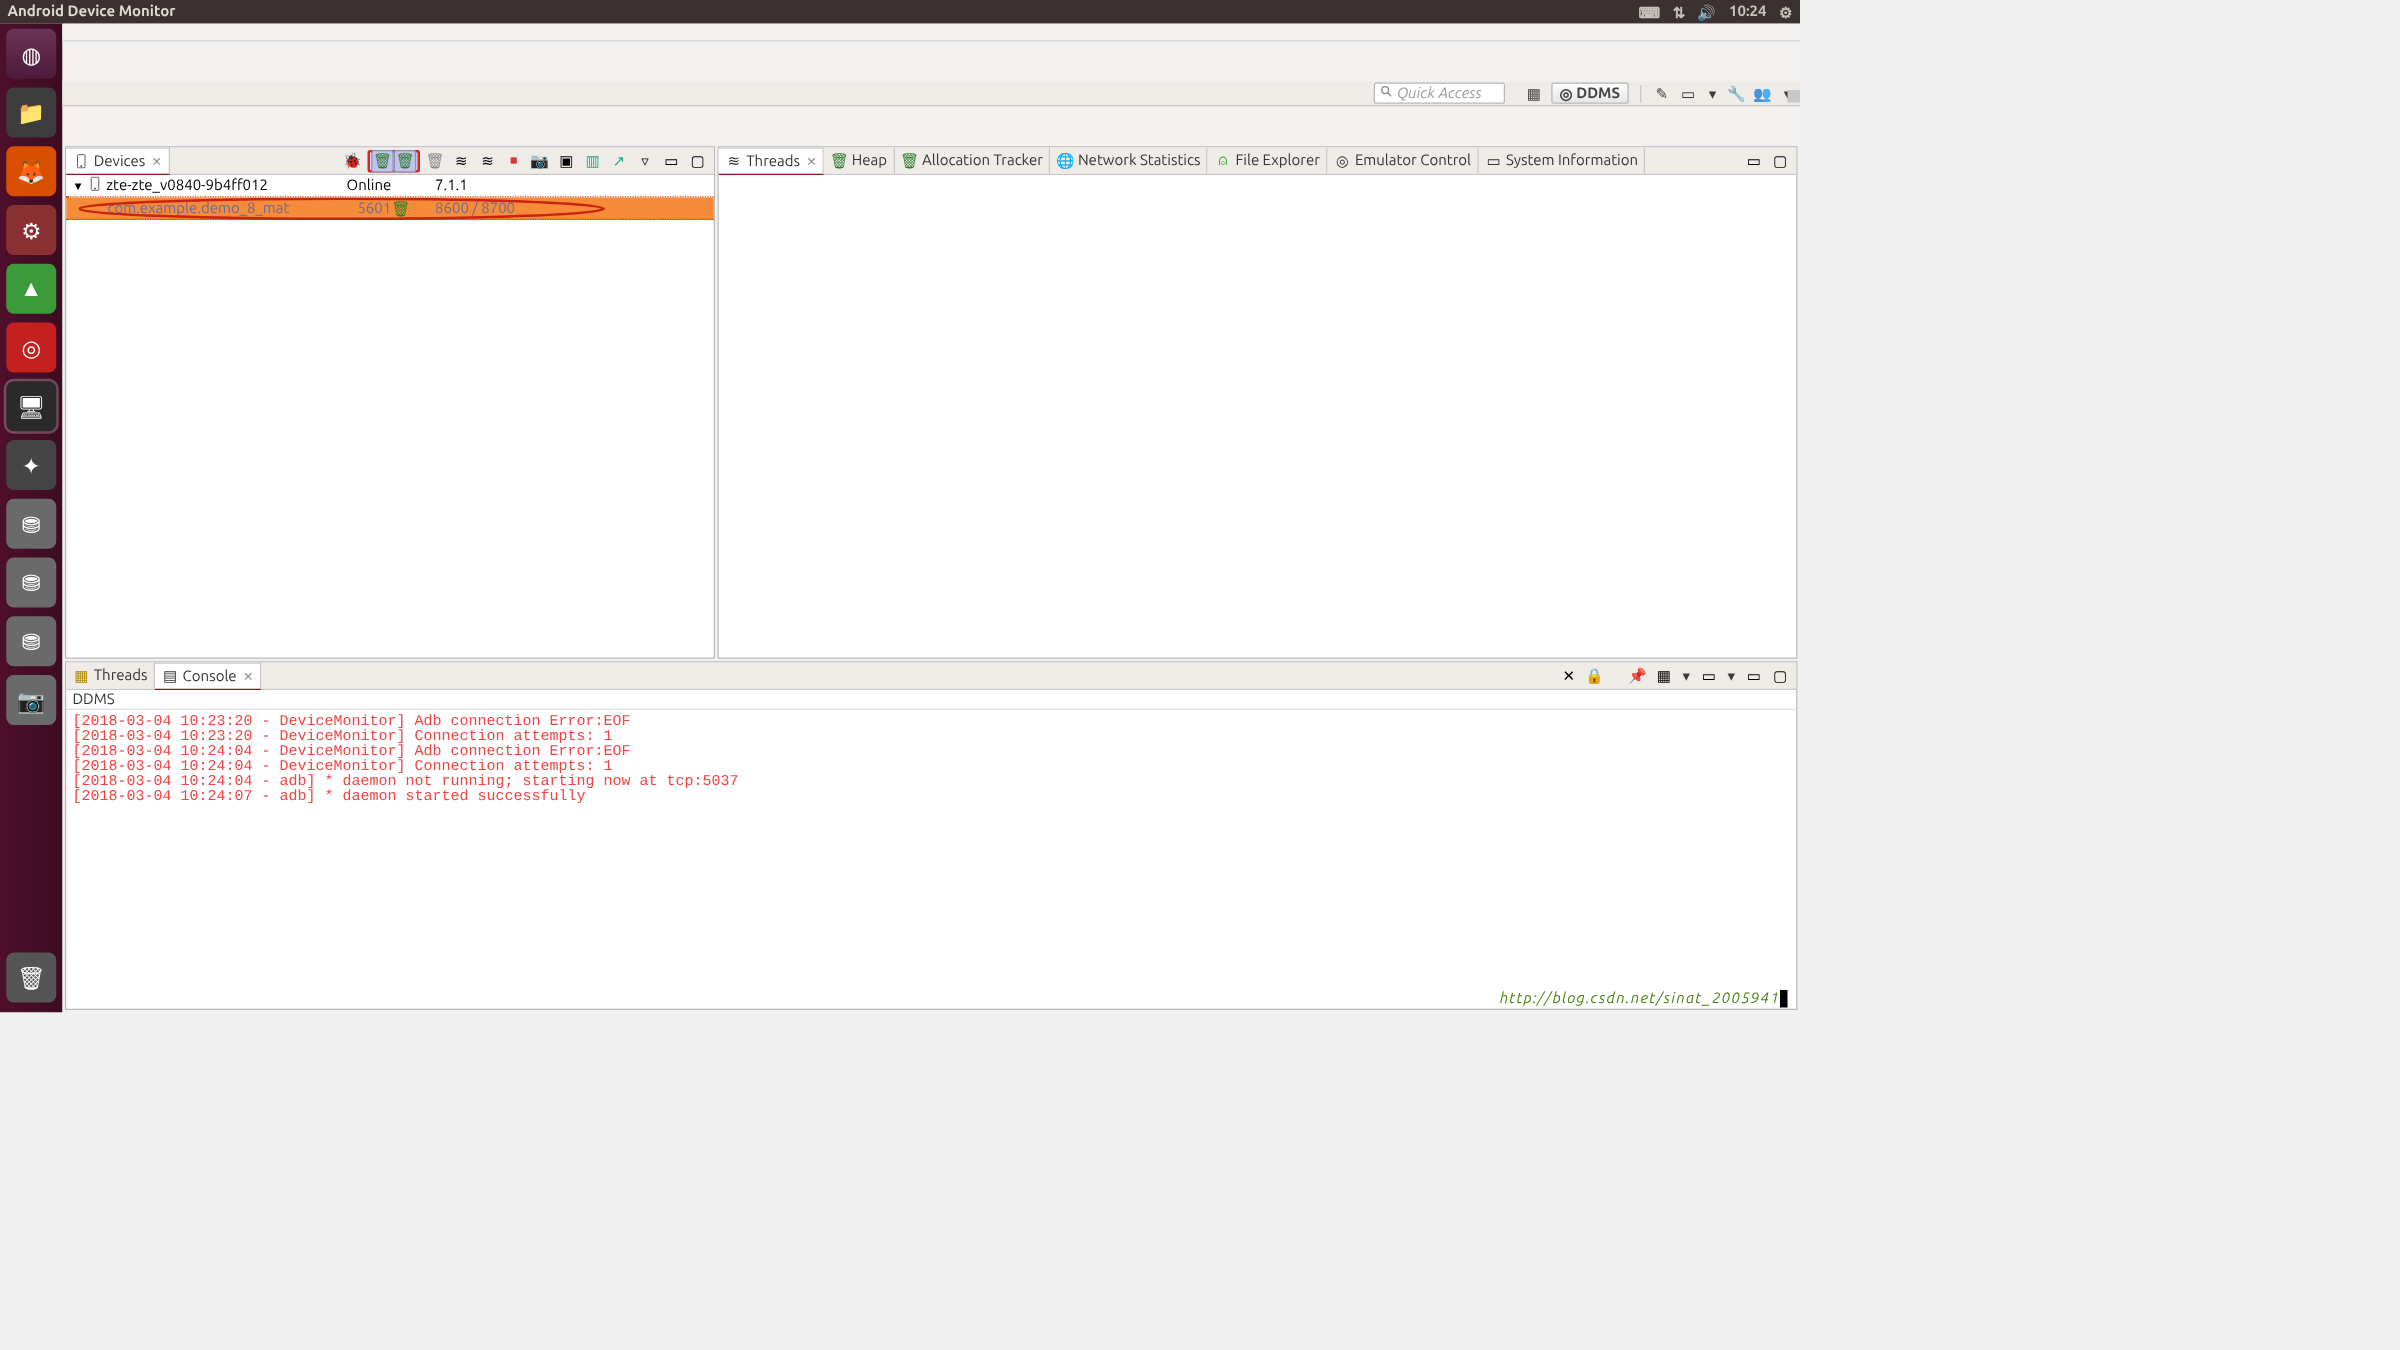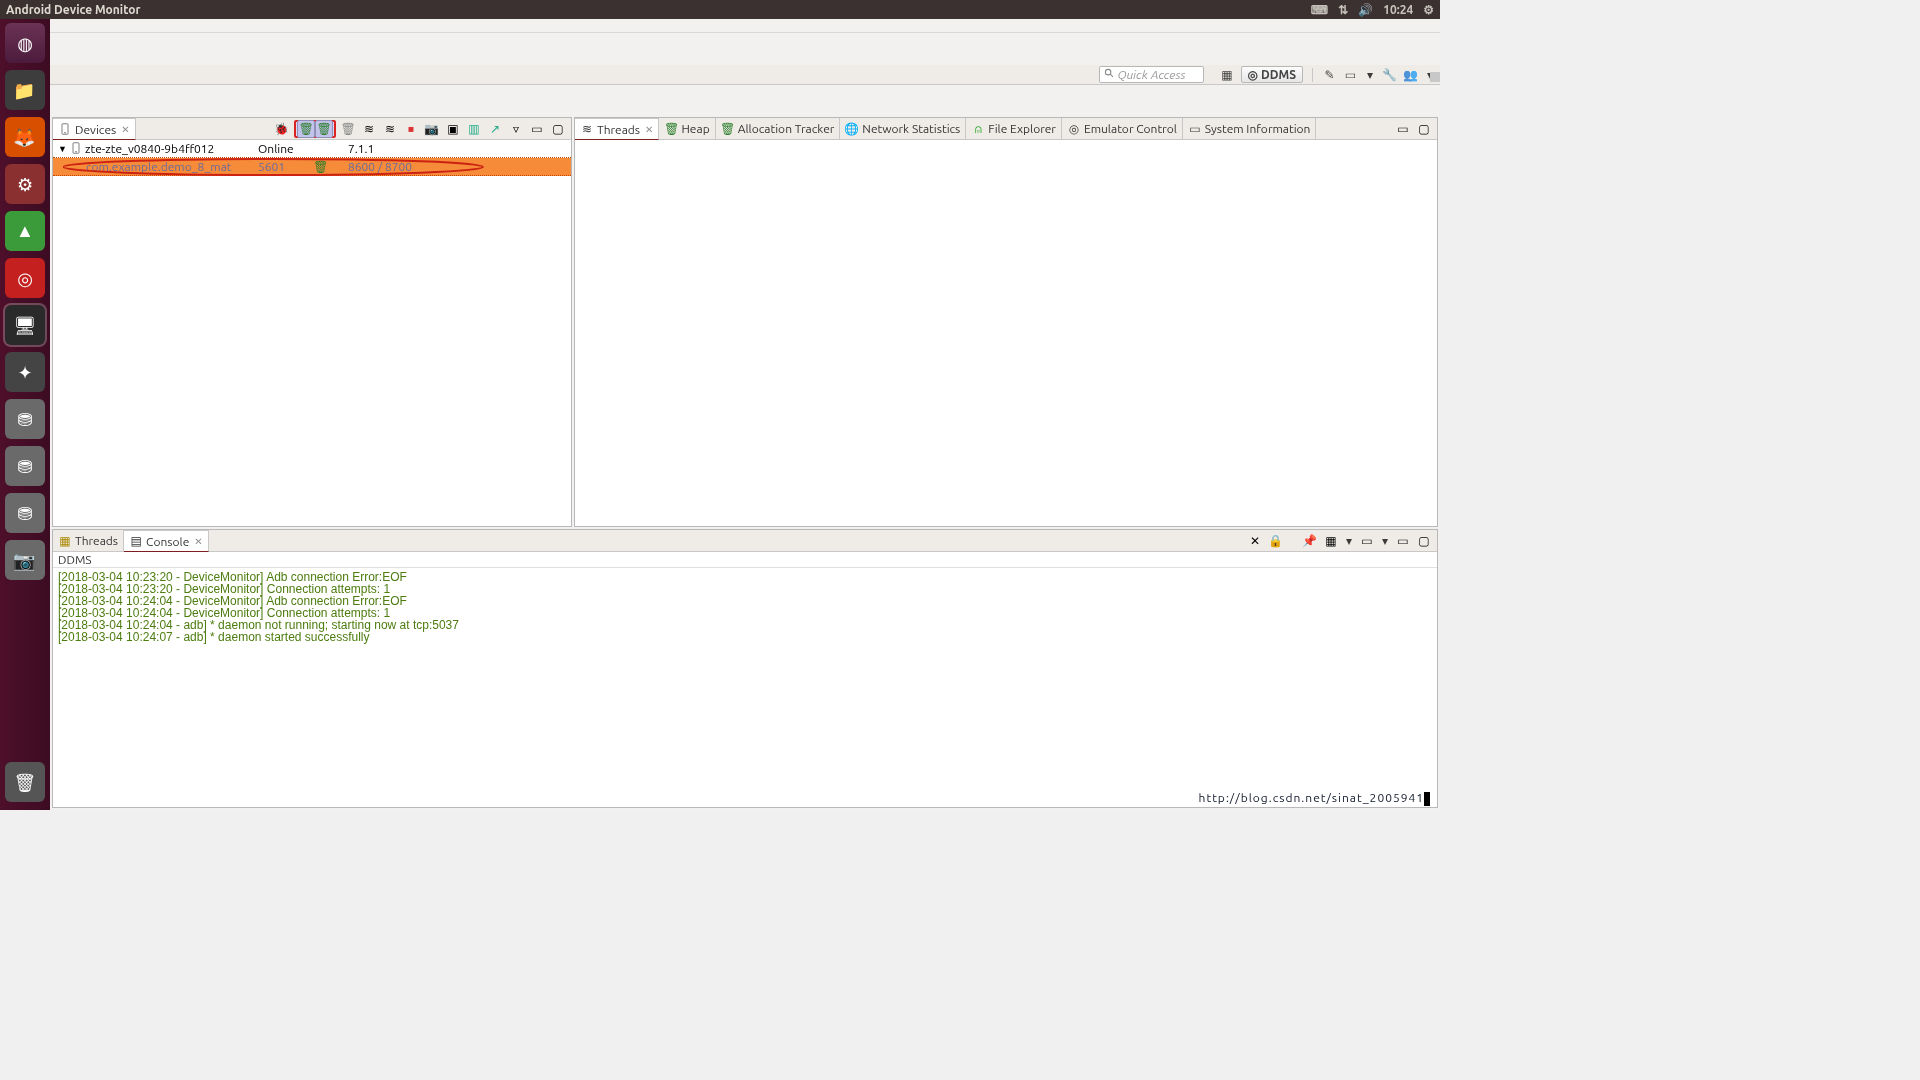--- a/index.html
+++ b/index.html
@@ -61,45 +61,45 @@
 .thead { height: 18px; background: #efece8; border-bottom: 1px solid #c8c8c8; display: flex; align-items: center; padding: 0 5px; color: #555; flex-shrink: 0; }
 .thead .col1 { width: 200px; }
 .thead .col2 { width: 55px; }
 .thead .col3 { width: 35px; }
 .thead .col4 { flex: 1; }
 
 .devrow { height: 18px; display: flex; align-items: center; padding: 0 5px; position: relative; border-bottom: 1px dotted #cc4400; }
 .devrow.dev { background: #fff; }
 .devrow.dev .col1 { display: flex; align-items: center; gap: 3px; }
 .devrow .col1 { width: 200px; }
-.devrow .col2 { width: 55px; }
+.devrow .col2 { width: 55px; text-align: right; }
 .devrow .col3 { width: 35px; display: flex; align-items: center; }
 .devrow .col4 { flex: 1; }
 
 .devrow.proc { background: linear-gradient(to bottom, #f68b3a, #f68b3a); color: #333; }
 .devrow.proc .col1 span, .devrow.proc .col2, .devrow.proc .col4 { color: #6b6a9c; }
 .devrow.proc .col1 { padding-left: 28px; display: flex; align-items: center; text-align: center; }
 
 .redellipse { position: absolute; left: 10px; top: 0px; width: 470px; height: 18px; pointer-events: none; }
 .redellipse svg { width: 100%; height: 100%; }
 
 
 .threadmsg { padding: 4px 8px; color: #333; line-height: 1.35; }
 .threadmsg .line2 { padding-left: 40px; }
 
 
 .bottom-panel { flex: 1; background: #fff; border: 1px solid #b8b8b8; display: flex; flex-direction: column; }
 .console-head { height: 16px; border-bottom: 1px solid #e0e0e0; padding: 0 5px; display: flex; align-items: center; color: #333; flex-shrink: 0; }
-.console-body { flex: 1; padding: 3px 5px; font-family: Liberation Sans, sans-serif; font-size: 12px; line-height: 1.0; color: #4d7c0f; white-space: pre; overflow: hidden; }
+.console-body { flex: 1; padding: 3px 5px; font-family: Liberation Mono, monospace; font-size: 12px; line-height: 1.0; color: #ef4444; white-space: pre; overflow: hidden; }
 
 
 .rightgutter { position: absolute; right: 0; top: 53px; width: 10px; }
 .rightgutter .g { width: 10px; height: 10px; background: #c8c8c8; margin-bottom: 2px; }
 
-.watermark { position: absolute; right: 10px; bottom: 4px; color: #0f172a; font-size: 13px; letter-spacing: 1px; }
+.watermark { position: absolute; right: 10px; bottom: 4px; color: #4d7c0f; font-size: 13px; letter-spacing: 1px; font-style: italic; }
 .watermark .cursor { display:inline-block; width: 6px; height: 14px; background: #000; vertical-align: middle; }
 
 
 .svg-phone { width: 12px; height: 12px; }
 </style>
 </head>
 <body>
 
 <div class="ubuntu-topbar">
   <span>Android Device Monitor</span>

